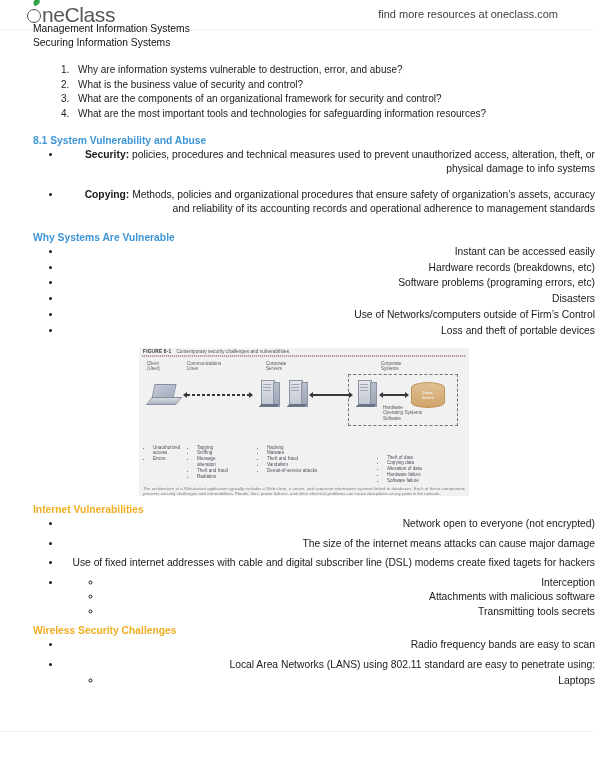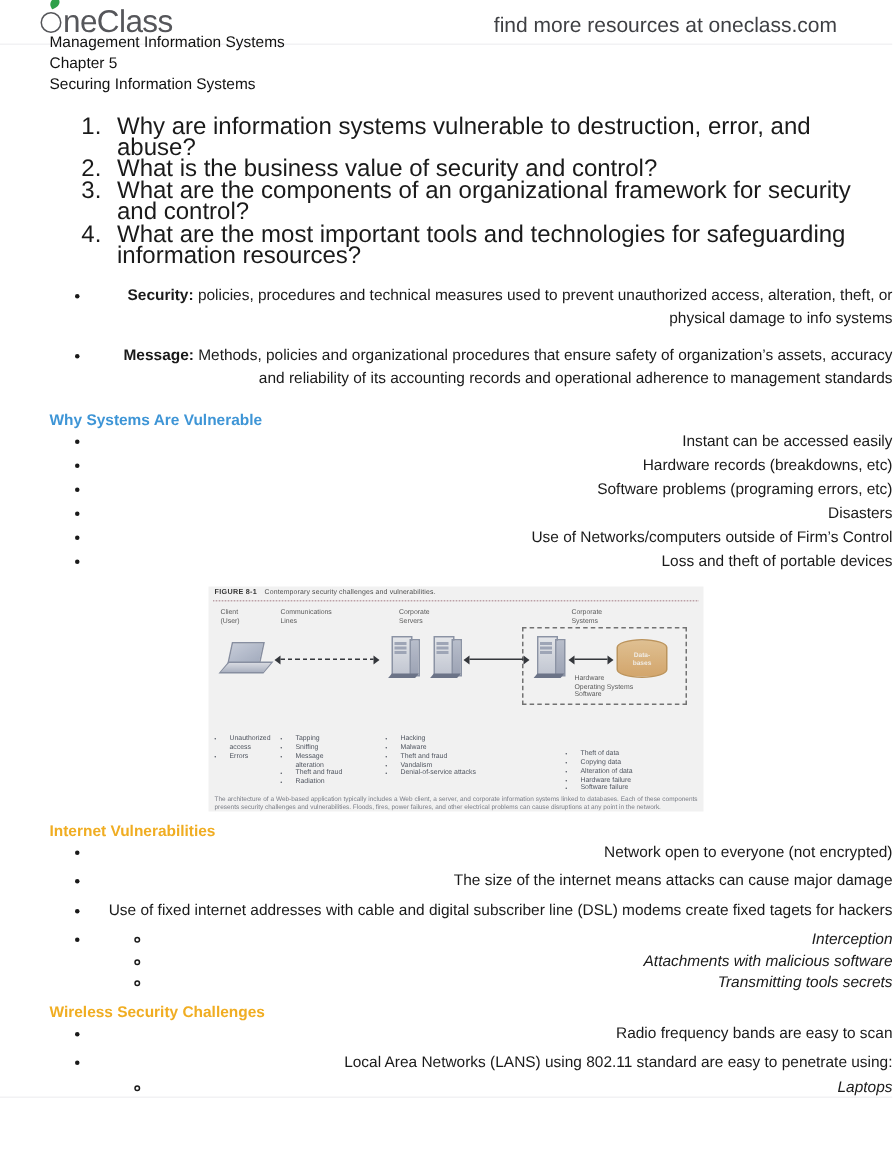--- a/index.html
+++ b/index.html
@@ -71,21 +71,21 @@
     width: 7px;
     height: 6px;
     background: #2fa04a;
     border-radius: 70% 10% 60% 10%;
     transform: rotate(-28deg);
   }
 
   .find-more {
     position: absolute;
     right: 37px;
-    font-size: 14px;
+    font-size: 11px;
     white-space: nowrap;
   }
   .find-more.top { top: 8px; color: #3f4044; }
 
   
   .doc {
     position: absolute;
     top: 16px;
     left: 0;
     width: 595px;
@@ -108,21 +108,21 @@
   h2.blue  { color: #3e95d6; }
   h2.amber { color: #f0ad22; }
 
   .spacer-lg { height: 13px; }
   .spacer-sm { height: 3px; }
 
   ol.objectives {
     margin: 0;
     padding: 0 0 0 72px;
     list-style: decimal;
-    font-size: 16px;
+    font-size: 10px;
     line-height: 14.4px;
   }
   ol.objectives li { padding-left: 6px; }
 
   ul.bullets {
     margin: 0;
     padding: 0 0 0 62px;
     list-style: disc;
     font-size: 10.3px;
   }
@@ -138,21 +138,20 @@
 
   ul.sub {
     margin: 2px 0 0 0;
     padding: 0 0 0 32px;
     list-style: circle;
     font-size: 10.3px;
   }
   ul.sub > li {
     padding-left: 8px;
     line-height: 14.6px;
-    font-style: italic;
   }
 
   
   .figure-wrap {
     width: 330px;
     margin: 9px 0 7px 139px;
     background: #fff;
     position: relative;
     filter: saturate(0.72) contrast(0.82) brightness(1.04);
   }
@@ -370,38 +369,38 @@
       <span>neClass</span>
   </div>
   <div class="find-more top">find more resources at oneclass.com</div>
 </div>
 <div class="brand-rule top"></div>
 
 <div class="doc">
 
   <div class="title-block">
     <div>Management Information Systems</div>
-    <div>Chapter 5</div>
     <div>Securing Information Systems</div>
   </div>
 
   <div class="spacer-lg"></div>
 
   <ol class="objectives">
     <li>Why are information systems vulnerable to destruction, error, and abuse?</li>
     <li>What is the business value of security and control?</li>
     <li>What are the components of an organizational framework for security and control?</li>
     <li>What are the most important tools and technologies for safeguarding information resources?</li>
   </ol>
 
   <div class="spacer-lg"></div>
 
+  <h2 class="sec-head blue">8.1 System Vulnerability and Abuse</h2>
   <ul class="bullets loose">
     <li><b>Security:</b><span> policies, procedures and technical measures used to prevent unauthorized access, alteration, theft, or physical damage to info systems</span></li>
-    <li><b>Message:</b><span> Methods, policies and organizational procedures that ensure safety of organization’s assets, accuracy and reliability of its accounting records and operational adherence to management standards</span></li>
+    <li><b>Copying:</b><span> Methods, policies and organizational procedures that ensure safety of organization’s assets, accuracy and reliability of its accounting records and operational adherence to management standards</span></li>
   </ul>
 
   <div class="spacer-sm"></div>
 
   <h2 class="sec-head blue">Why Systems Are Vulnerable</h2>
   <ul class="bullets tight">
     <li>Instant can be accessed easily</li>
     <li>Hardware records (breakdowns, etc)</li>
     <li>Software problems (programing errors, etc)</li>
     <li>Disasters</li>

